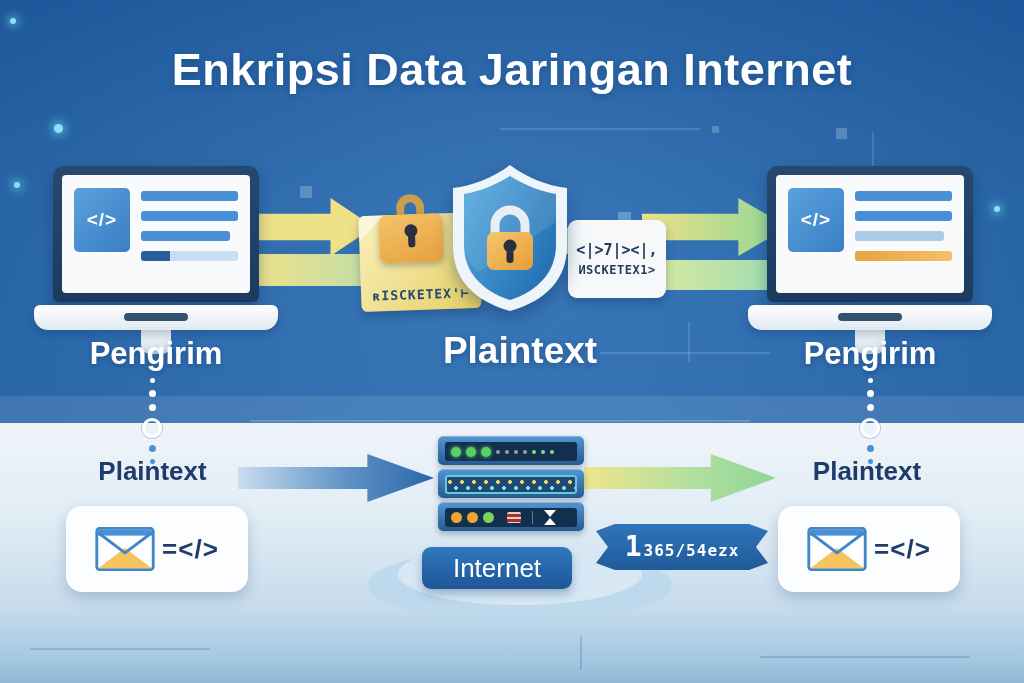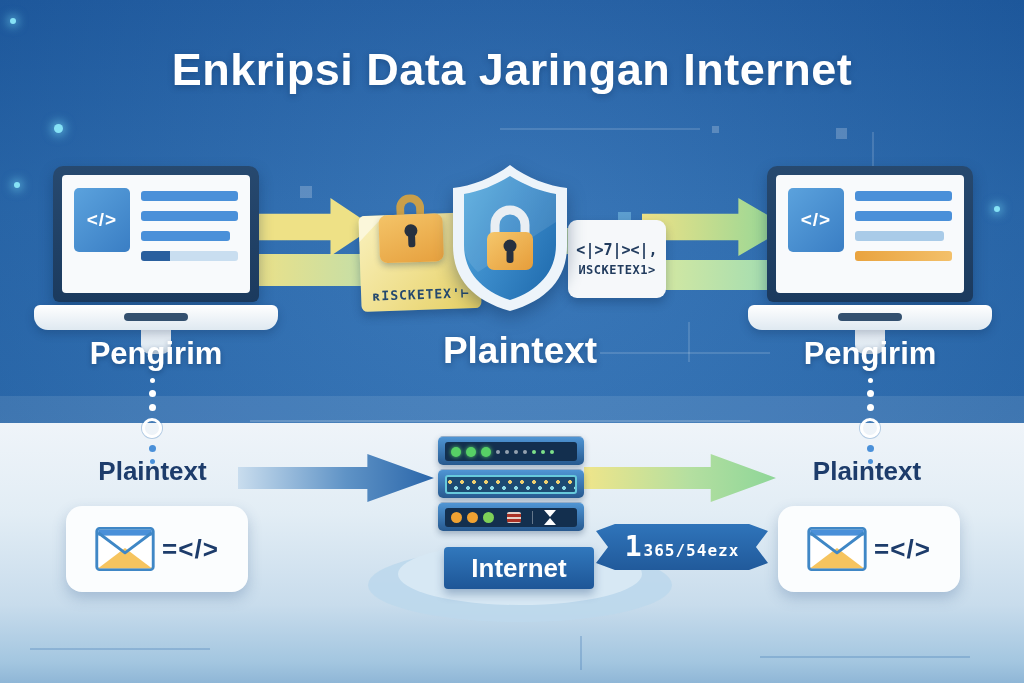--- a/index.html
+++ b/index.html
@@ -117,23 +117,23 @@
   .led.gr{width:11px;height:11px;background:#7ed058;}
   .led.tiny{width:4px;height:4px;background:rgba(255,255,255,0.55);}
   .led.tinyg{width:4px;height:4px;background:#7ee08a;}
   .mini-chip{width:14px;height:11px;flex:0 0 auto;border-radius:2px;
         background:repeating-linear-gradient(180deg,#e4d3ca 0 2px,#a93226 2px 5px);}
   .slab-div{width:1px;height:13px;background:rgba(255,255,255,0.35);}
   .hourglass{display:flex;flex-direction:column;align-items:center;margin-left:6px;}
   .hg-top{width:0;height:0;border-left:6px solid transparent;border-right:6px solid transparent;border-top:7px solid #fff;}
   .hg-bot{width:0;height:0;border-left:6px solid transparent;border-right:6px solid transparent;border-bottom:7px solid #fff;margin-top:1px;}
 
-  .internet-pill{position:absolute;left:444px;top:547px;width:150px;height:42px;z-index:5;border-radius:4px;
+  .internet-pill{position:absolute;left:422px;top:547px;width:150px;height:42px;z-index:5;border-radius:9px;
         background:linear-gradient(180deg,#3178bd,#1e5697);display:flex;align-items:center;justify-content:center;
-        color:#fff;font-size:26px;font-weight:700;box-shadow:0 5px 10px rgba(30,70,120,0.35);}
+        color:#fff;font-size:26px;font-weight:400;box-shadow:0 5px 10px rgba(30,70,120,0.35);}
 
   .packet{position:absolute;height:46px;z-index:4;background:linear-gradient(180deg,#3379bd,#255d9d);
         display:flex;align-items:center;justify-content:center;}
   .packet-inner{border:2px solid #7db4e0;border-radius:6px;background:rgba(255,255,255,0.12);
         padding:3px 10px;color:#fff;font-family:"DejaVu Sans Mono",monospace;font-weight:700;font-size:16px;
         letter-spacing:1px;}
   .packet.right-shape{background:linear-gradient(180deg,#2f74ba,#215a9b);}
   .packet .big{font-size:28px;line-height:1;margin-right:1px;}
   .p-left{clip-path:polygon(0 50%,11% 0,89% 0,100% 15%,93% 50%,100% 85%,89% 100%,11% 100%);}
   .p-right{clip-path:polygon(11% 0,89% 0,100% 15%,93% 50%,100% 85%,89% 100%,11% 100%,0 85%,7% 50%,0 15%);}

